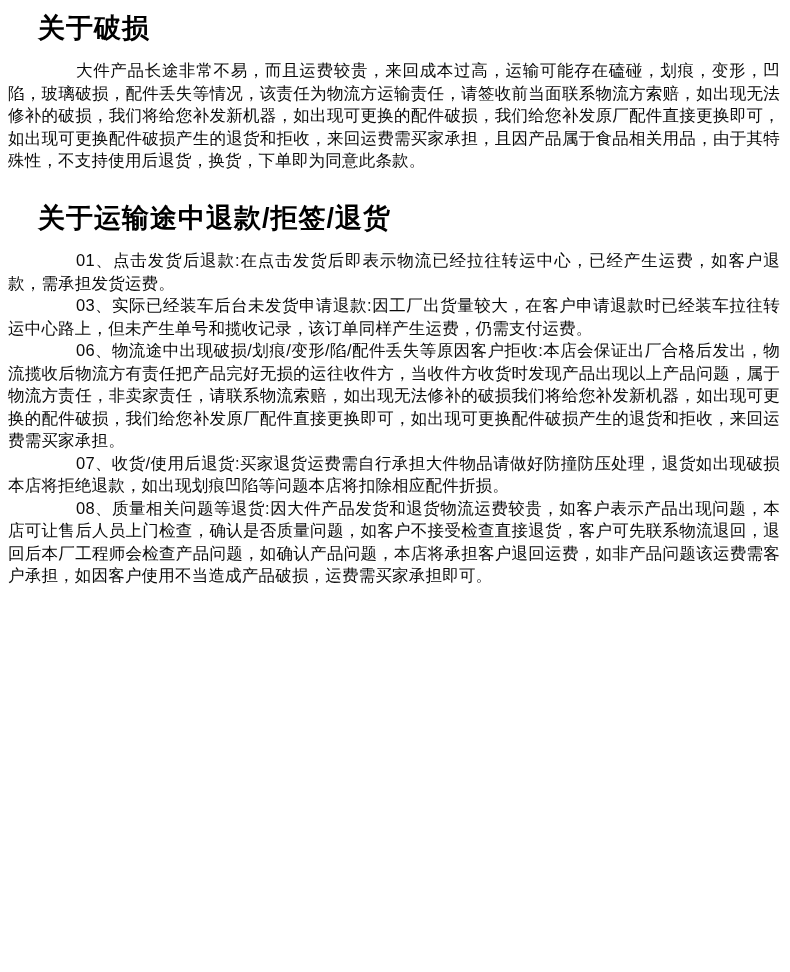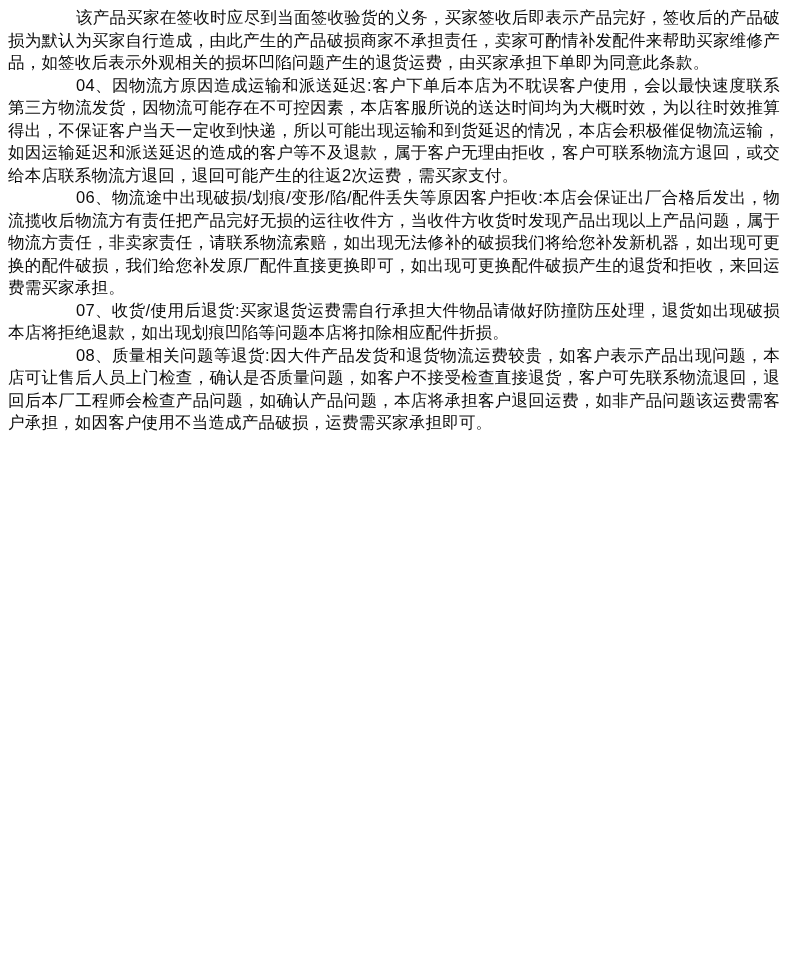--- a/index.html
+++ b/index.html
@@ -34,25 +34,30 @@
     text-align: justify;
     text-indent: 68px;
     letter-spacing: 0.2px;
   }
 </style>
 </head>
 <body>
 
 <div class="page">
 
-
   <section>
-    <p class="para">该产品买家在签收时应尽到当面签收验货的义务，买家签收后即表示产品完好，签收后的产品破损为默认为买家自行造成，由此产生的产品破损商家不承担责任，卖家可酌情补发配件来帮助买家维修产品，如签收后表示外观相关的损坏凹陷问题产生的退货运费，由买家承担下单即为同意此条款。</p>
+    <h1 class="section-heading">关于破损</h1>
+    <p class="para">大件产品长途非常不易，而且运费较贵，来回成本过高，运输可能存在磕碰，划痕，变形，凹陷，玻璃破损，配件丢失等情况，该责任为物流方运输责任，请签收前当面联系物流方索赔，如出现无法修补的破损，我们将给您补发新机器，如出现可更换的配件破损，我们给您补发原厂配件直接更换即可，如出现可更换配件破损产生的退货和拒收，来回运费需买家承担，且因产品属于食品相关用品，由于其特殊性，不支持使用后退货，换货，下单即为同意此条款。</p>
   </section>
 
   <section>
-    <p class="para">04、因物流方原因造成运输和派送延迟:客户下单后本店为不耽误客户使用，会以最快速度联系第三方物流发货，因物流可能存在不可控因素，本店客服所说的送达时间均为大概时效，为以往时效推算得出，不保证客户当天一定收到快递，所以可能出现运输和到货延迟的情况，本店会积极催促物流运输，如因运输延迟和派送延迟的造成的客户等不及退款，属于客户无理由拒收，客户可联系物流方退回，或交给本店联系物流方退回，退回可能产生的往返2次运费，需买家支付。</p>
+  </section>
+
+  <section>
+    <h1 class="section-heading">关于运输途中退款/拒签/退货</h1>
+    <p class="para">01、点击发货后退款:在点击发货后即表示物流已经拉往转运中心，已经产生运费，如客户退款，需承担发货运费。</p>
+    <p class="para">03、实际已经装车后台未发货申请退款:因工厂出货量较大，在客户申请退款时已经装车拉往转运中心路上，但未产生单号和揽收记录，该订单同样产生运费，仍需支付运费。</p>
     <p class="para">06、物流途中出现破损/划痕/变形/陷/配件丢失等原因客户拒收:本店会保证出厂合格后发出，物流揽收后物流方有责任把产品完好无损的运往收件方，当收件方收货时发现产品出现以上产品问题，属于物流方责任，非卖家责任，请联系物流索赔，如出现无法修补的破损我们将给您补发新机器，如出现可更换的配件破损，我们给您补发原厂配件直接更换即可，如出现可更换配件破损产生的退货和拒收，来回运费需买家承担。</p>
     <p class="para">07、收货/使用后退货:买家退货运费需自行承担大件物品请做好防撞防压处理，退货如出现破损本店将拒绝退款，如出现划痕凹陷等问题本店将扣除相应配件折损。</p>
     <p class="para">08、质量相关问题等退货:因大件产品发货和退货物流运费较贵，如客户表示产品出现问题，本店可让售后人员上门检查，确认是否质量问题，如客户不接受检查直接退货，客户可先联系物流退回，退回后本厂工程师会检查产品问题，如确认产品问题，本店将承担客户退回运费，如非产品问题该运费需客户承担，如因客户使用不当造成产品破损，运费需买家承担即可。</p>
   </section>
 
 </div>
 
 </body></html>

